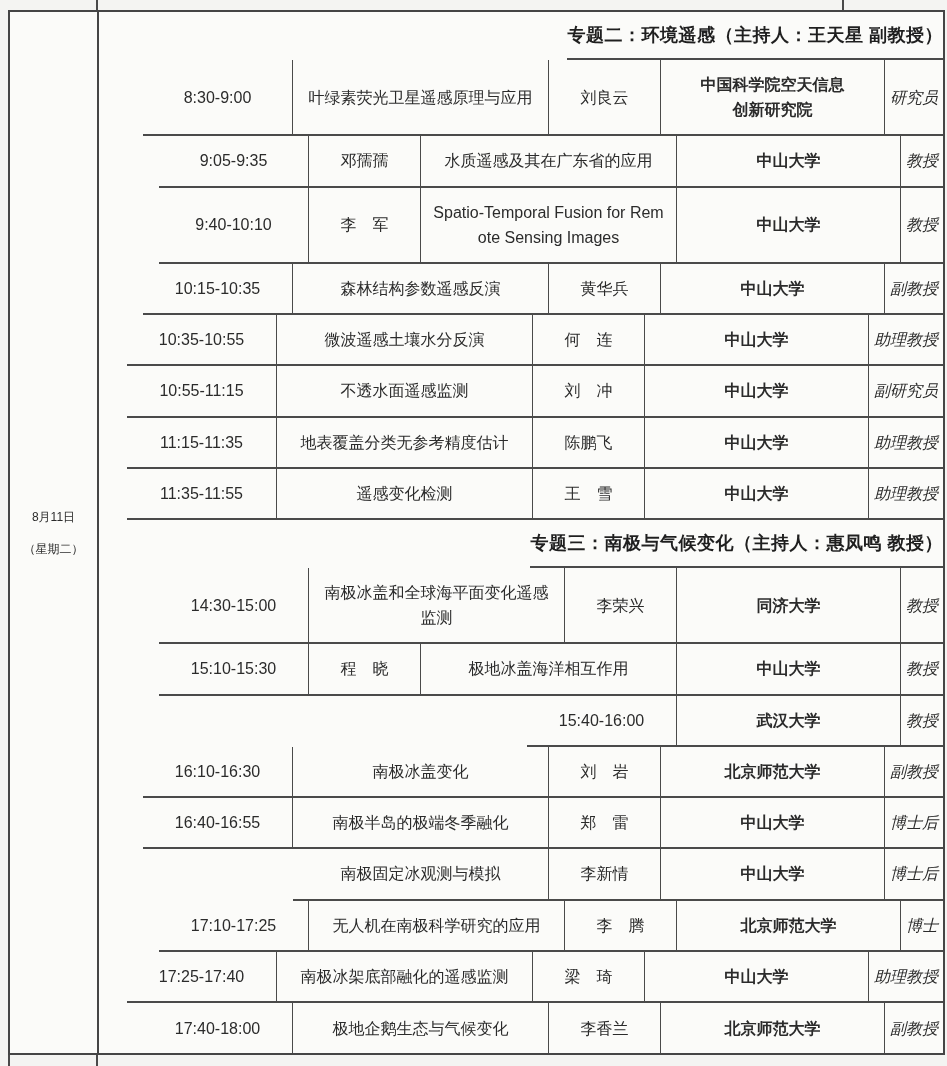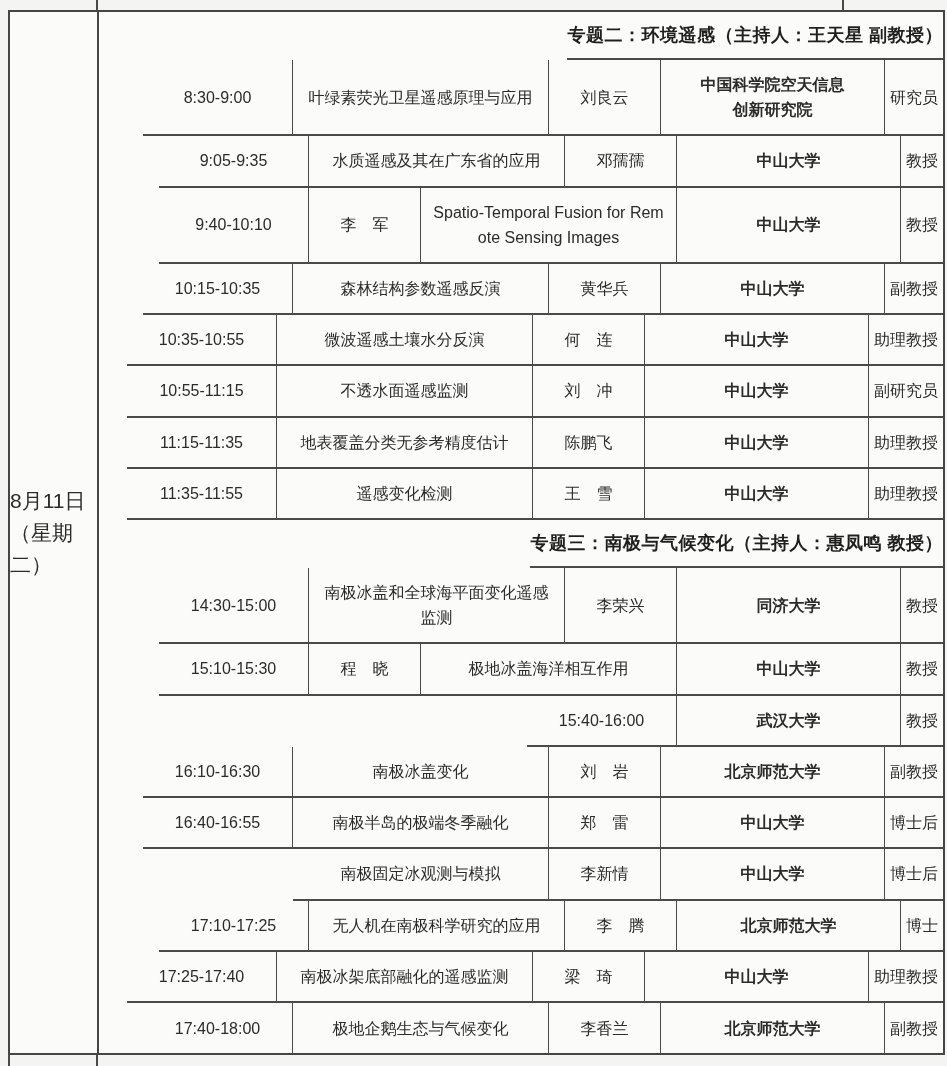--- a/index.html
+++ b/index.html
@@ -24,22 +24,22 @@
     border:2px solid #454545;
     background:#fbfbf9;
     box-sizing:border-box;
     display:flex;
   }
   .date-col{
     width:89px;flex:0 0 89px;
     border-right:2px solid #454545;
     box-sizing:border-box;
     display:flex;align-items:center;justify-content:center;
-    text-align:left;white-space:pre-line;
-    font-size:21px;line-height:32px;color:#2b2b2b;
+    text-align:center;white-space:pre-line;
+    font-size:12px;line-height:32px;color:#2b2b2b;
   }
   .main-col{flex:1;display:flex;flex-direction:column;min-width:0;align-items:flex-end;}
 
   .t-row{
     display:flex;flex:1 0 auto;min-height:50px;
     border-bottom:2px solid #4a4a4a;
     box-sizing:border-box;
   }
   .t-row:last-child{border-bottom:none;}
   .t-row.section{
@@ -53,21 +53,21 @@
   .cell{
     display:flex;align-items:center;justify-content:center;
     text-align:center;
     white-space:pre-line;
     font-size:16px;line-height:25px;color:#2b2b2b;
     padding:4px 5px;
     border-right:1.5px solid #4a4a4a;
     box-sizing:border-box;
     min-width:0;
   }
-  .cell:last-child{border-right:none;}
+  .cell:last-child{border-right:none;font-style:italic;}
   .cell-time{flex:0 0 150px;}
   .cell-title{flex:0 0 256px;}
   .cell-speaker{flex:0 0 112px;}
   .cell-institution{flex:0 0 224px;font-weight:bold;}
   .cell-position{flex:1;}
 </style>
 </head>
 <body>
 
 <div class="page">
@@ -87,22 +87,22 @@
         <div class="t-row">
           <div class="cell cell-time">8:30-9:00</div>
           <div class="cell cell-title">叶绿素荧光卫星遥感原理与应用</div>
           <div class="cell cell-speaker">刘良云</div>
           <div class="cell cell-institution">中国科学院空天信息
 创新研究院</div>
           <div class="cell cell-position">研究员</div>
         </div>
         <div class="t-row">
           <div class="cell cell-time">9:05-9:35</div>
+          <div class="cell cell-speaker">邓孺孺</div>
           <div class="cell cell-title">水质遥感及其在广东省的应用</div>
-          <div class="cell cell-speaker">邓孺孺</div>
           <div class="cell cell-institution">中山大学</div>
           <div class="cell cell-position">教授</div>
         </div>
         <div class="t-row">
           <div class="cell cell-time">9:40-10:10</div>
           <div class="cell cell-speaker">李　军</div>
           <div class="cell cell-title">Spatio-Temporal Fusion for Rem
 ote Sensing Images</div>
           <div class="cell cell-institution">中山大学</div>
           <div class="cell cell-position">教授</div>

